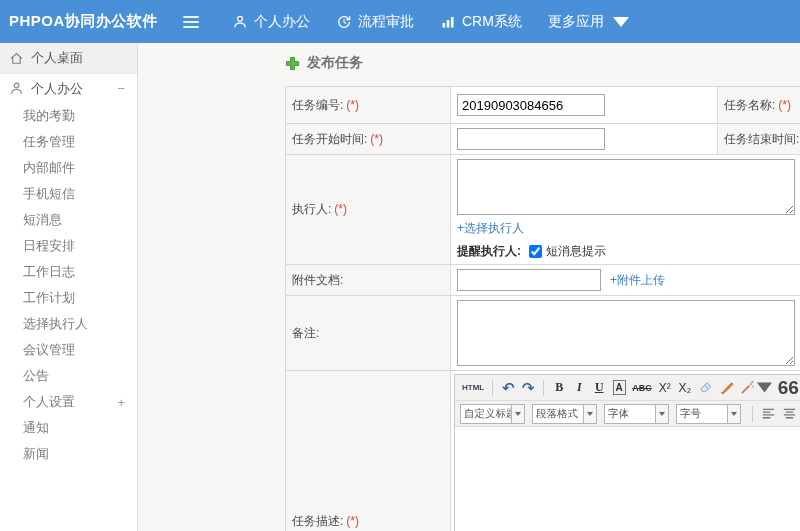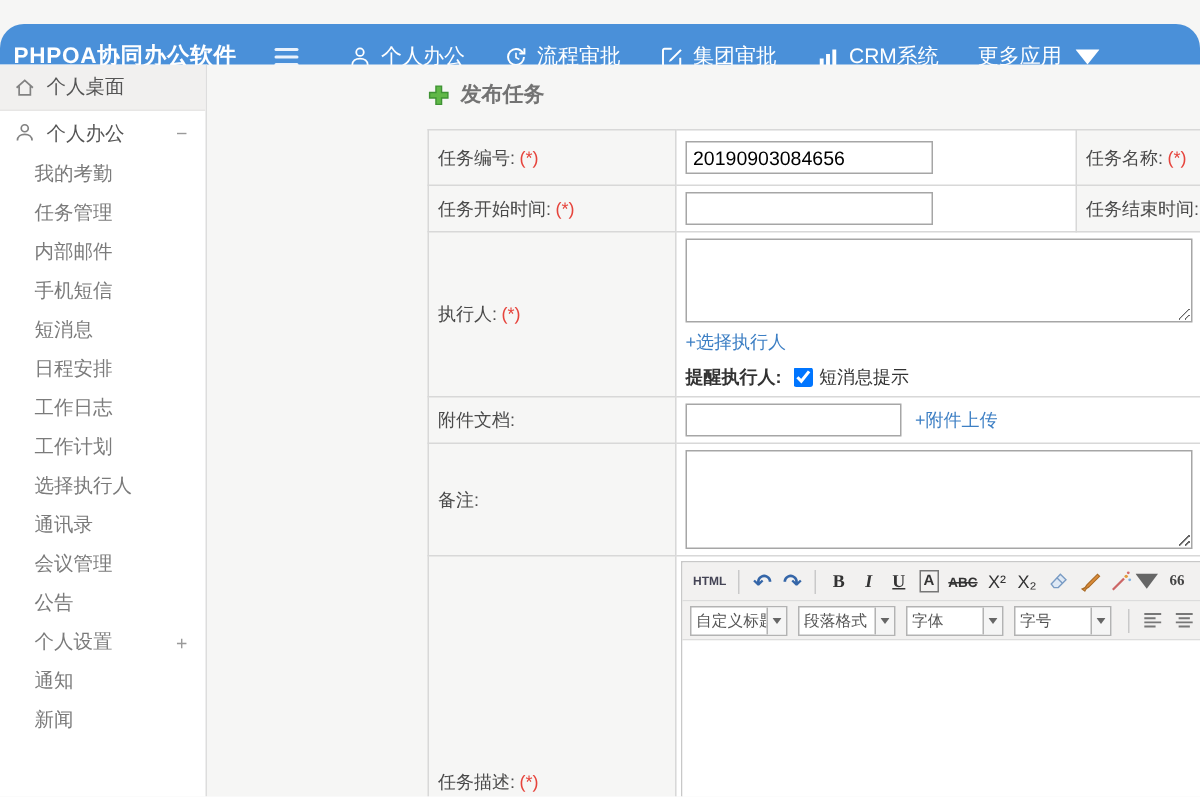--- a/index.html
+++ b/index.html
@@ -6,22 +6,22 @@
     --c-navbar:#4a90d9; --c-link:#3d7fc4; --c-required:#e6443c; --c-plus:#61b848;
   }
   *{box-sizing:border-box;}
   html,body{margin:0;padding:0;}
   body{
     width:800px;height:531px;overflow:hidden;position:relative;
     font-family:"Liberation Sans","DejaVu Sans",sans-serif;
     background:#f6f6f5;font-size:12px;color:#4a4a4a;
   }
   
-  .navbar{position:absolute;top:16px;left:0;right:0;height:43px;background:var(--c-navbar);
-    display:flex;align-items:center;color:#fff;border-radius:16px;}
+  .navbar{position:absolute;top:0;left:0;right:0;height:43px;background:var(--c-navbar);
+    display:flex;align-items:center;color:#fff;}
   .logo{flex:0 0 183px;padding-left:9px;font-size:15px;font-weight:bold;letter-spacing:.5px;white-space:nowrap;}
   .hamburger{width:16px;height:12px;display:flex;flex-direction:column;justify-content:space-between;
     margin-right:24px;cursor:pointer;}
   .hamburger span{display:block;height:2px;background:#eaf2fc;border-radius:1px;}
   .nav-items{display:flex;align-items:center;}
   .nav-item{display:flex;align-items:center;gap:6px;font-size:14px;padding:0 9px;margin-right:8px;
     cursor:pointer;white-space:nowrap;}
   .nav-item .nicon{display:flex;}
   .nav-item svg{width:16px;height:16px;}
   .nav-caret{margin-left:3px;display:flex;}
@@ -39,21 +39,21 @@
   .page-title{margin:11px 0 0 147px;display:flex;align-items:center;gap:7px;
     font-size:14px;font-weight:bold;color:#737373;}
   .page-title .plus{display:flex;}
   
   table.form-table{margin:14px 0 0 147px;border-collapse:collapse;table-layout:fixed;width:1082px;}
   .form-table td{border:1px solid #d8d8d8;font-size:12px;color:#4a4a4a;padding:4px 6px;vertical-align:middle;}
   .form-table td.lbl{background:transparent;}
   .form-table td.inp{background:#fff;}
   tr.r1{height:37px;} tr.r2{height:30px;} tr.r4{height:30px;}
   .req{color:var(--c-required);font-style:normal;margin-left:3px;font-size:12px;}
-  input.text{height:22px;border:1px solid #a6a6a6;width:165px;font-size:13px;padding:1px 4px;
+  input.text{height:22px;border:1px solid #a6a6a6;width:148px;font-size:13px;padding:1px 4px;
     font-family:"Liberation Sans","DejaVu Sans",sans-serif;background:#fff;}
   textarea.ta{border:1px solid #a6a6a6;resize:both;display:block;background:#fff;
     font-family:"Liberation Sans","DejaVu Sans",sans-serif;}
   textarea.exec{width:338px;height:56px;}
   textarea.remark{width:338px;height:66px;}
   a.blue-link{color:var(--c-link);text-decoration:none;font-size:12px;cursor:pointer;}
   .linkline{margin-top:5px;}
   .remind{margin-top:6px;font-size:12px;color:#333;display:flex;align-items:center;}
   .remind b{font-weight:bold;}
   .remind input{margin:0 4px 0 8px;}
@@ -66,21 +66,21 @@
   .tb-btn{min-width:18px;height:20px;display:flex;align-items:center;justify-content:center;
     font-size:12px;color:#333;cursor:pointer;padding:0 2px;white-space:nowrap;}
   .tb-btn svg{width:15px;height:15px;}
   .tb-btn.src{font-size:8px;font-weight:bold;color:#445;}
   .tb-btn.blue{color:#3566a8;font-size:15px;font-weight:bold;}
   .tb-btn.b{font-weight:bold;font-family:"Liberation Serif","DejaVu Serif",serif;}
   .tb-btn.i{font-style:italic;font-weight:bold;font-family:"Liberation Serif","DejaVu Serif",serif;}
   .tb-btn.u{text-decoration:underline;font-weight:bold;font-family:"Liberation Serif","DejaVu Serif",serif;}
   .tb-btn.boxed span{border:1px solid #777;padding:0 2px;font-size:10px;font-weight:bold;line-height:13px;}
   .tb-btn.strike{text-decoration:line-through;font-size:9px;font-weight:bold;}
-  .tb-btn.quote{font-family:Liberation Serif, serif;font-weight:bold;font-size:10px;color:#444;}
+  .tb-btn.quote{font-family:Liberation Sans, sans-serif;font-weight:bold;font-size:19px;color:#444;}
   .tb-sep{width:1px;height:16px;background:#c9c9c9;margin:0 4px;flex:0 0 auto;}
   .tb-caret{margin-left:2px;display:flex;}
   .ed-select{display:flex;align-items:center;height:20px;background:#fff;border:1px solid #b3b3b3;
     margin-right:5px;cursor:pointer;flex:0 0 auto;}
   .ed-select .txt{width:50px;padding:0 3px;font-size:10.5px;color:#555;white-space:nowrap;overflow:hidden;}
   .ed-select .arr{width:13px;height:100%;border-left:1px solid #b3b3b3;display:flex;align-items:center;
     justify-content:center;background:#f5f5f5;}
   .ed-body{height:240px;background:#fff;cursor:text;}
 </style>
 </head>
@@ -109,29 +109,20 @@
             <path d="M13.3 8A5.3 5.3 0 1 1 8 2.7c2 0 3.8 1.1 4.7 2.8" stroke="currentColor" fill="none" stroke-width="1.3"></path>
             <path d="M13.6 2.2v3.4h-3.4" stroke="currentColor" fill="none" stroke-width="1.3"></path>
             <path d="M8 5.2v3.1l2.2 1.3" stroke="currentColor" fill="none" stroke-width="1.1"></path>
           </svg>
         </span>
         <span>流程审批</span>
       </div>
       <div class="nav-item">
         <span class="nicon">
           <svg viewBox="0 0 16 16">
-            <path d="M13.5 8.5V13a1 1 0 0 1-1 1H3a1 1 0 0 1-1-1V3.5a1 1 0 0 1 1-1h4.8" stroke="currentColor" fill="none" stroke-width="1.3"></path>
-            <path d="M6.5 9.8l7-7 1 .9-7 7-1.6.6z" fill="currentColor"></path>
-          </svg>
-        </span>
-        <span>集团审批</span>
-      </div>
-      <div class="nav-item">
-        <span class="nicon">
-          <svg viewBox="0 0 16 16">
             <rect x="2.5" y="9" width="2.6" height="4.5" fill="currentColor"></rect>
             <rect x="6.7" y="6" width="2.6" height="7.5" fill="currentColor"></rect>
             <rect x="10.9" y="3" width="2.6" height="10.5" fill="currentColor"></rect>
           </svg>
         </span>
         <span>CRM系统</span>
       </div>
       <div class="nav-item">
         <span>更多应用</span>
         <span class="nav-caret">
@@ -181,23 +172,20 @@
       <span>日程安排</span>
     </div>
     <div class="side-item lv1">
       <span>工作日志</span>
     </div>
     <div class="side-item lv1">
       <span>工作计划</span>
     </div>
     <div class="side-item lv1">
       <span>选择执行人</span>
-    </div>
-    <div class="side-item lv1">
-      <span>通讯录</span>
     </div>
     <div class="side-item lv1">
       <span>会议管理</span>
     </div>
     <div class="side-item lv1">
       <span>公告</span>
     </div>
     <div class="side-item lv1">
       <span>个人设置</span>
       <span class="toggle">+</span>

